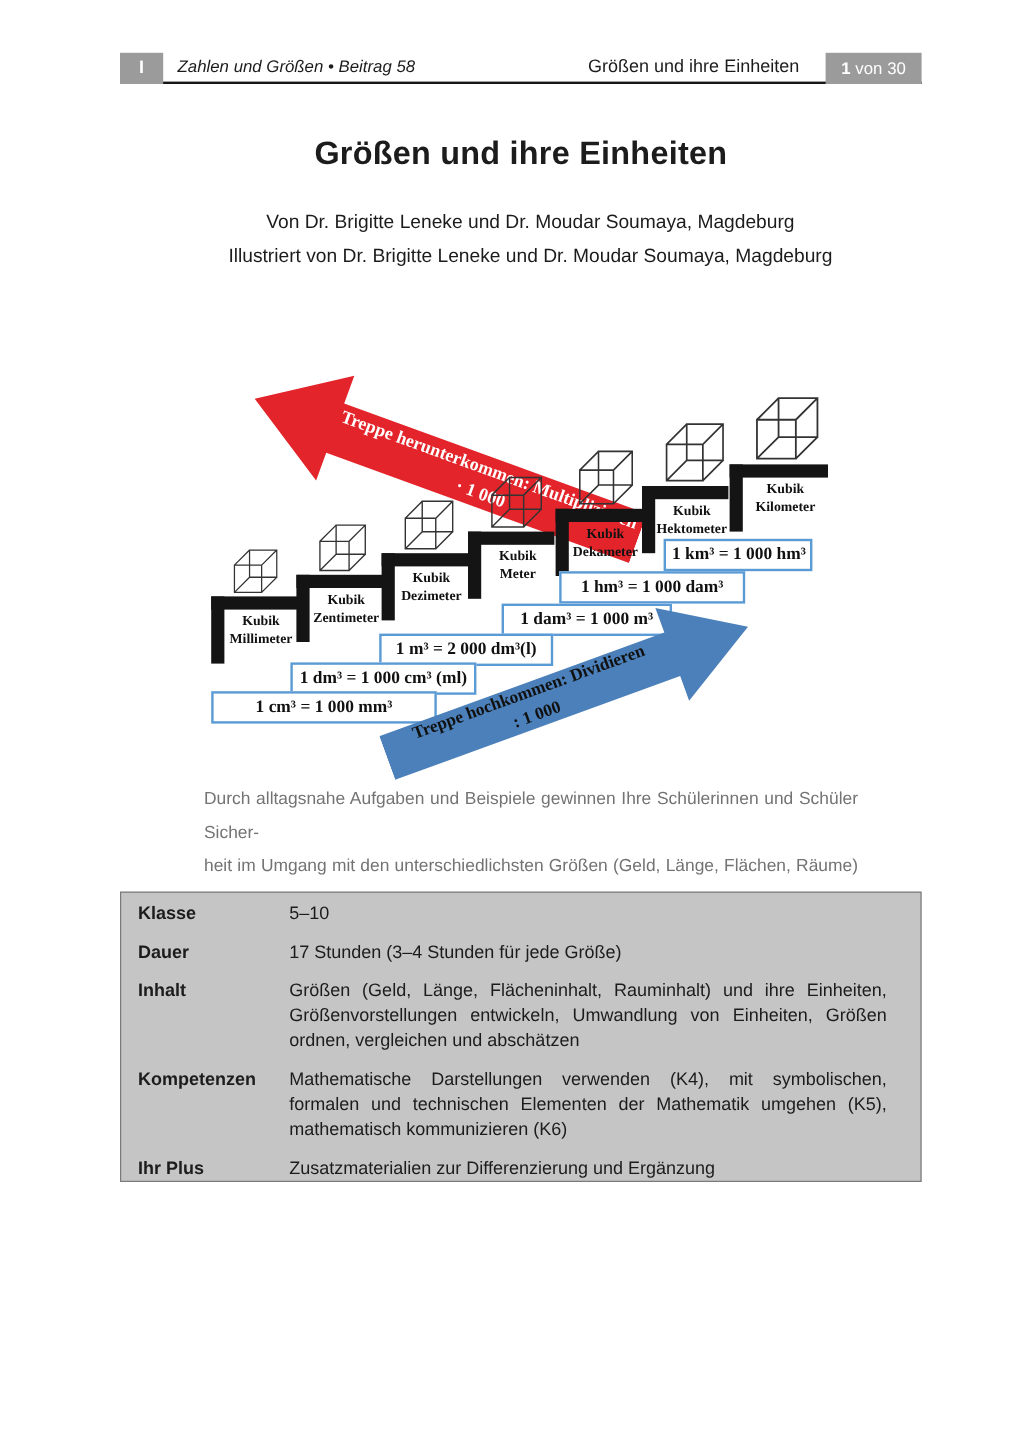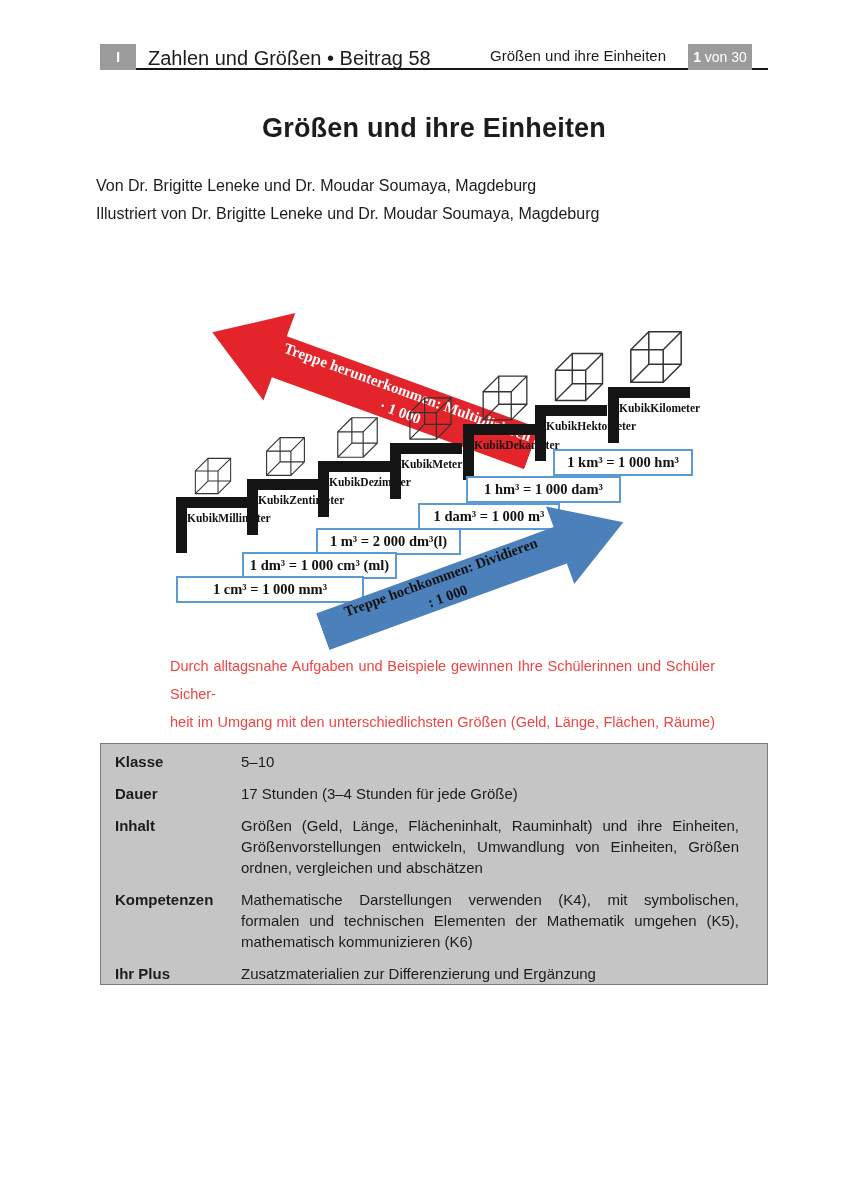--- a/index.html
+++ b/index.html
@@ -8,28 +8,28 @@
     width:848px; height:1200px;
     font-family:"Liberation Sans", sans-serif;
     color:#1c1c1c;
   }
   .page { position:relative; width:848px; height:1200px; background:#ffffff; overflow:hidden; }
 
   
   .header { position:absolute; left:100px; top:44px; width:668px; height:26px; border-bottom:2px solid #161616; }
   .badge { position:absolute; top:0; height:26px; background:#9b9b9b; color:#ffffff; text-align:center; line-height:26px; }
   .badge-section { left:0; width:36px; font-size:15px; font-weight:bold; }
-  .badge-page { right:16px; width:64px; font-size:14px; }
+  .badge-page { right:0; width:80px; font-size:14px; }
   .badge-page .num { font-weight:bold; }
-  .header-topic { position:absolute; left:48px; top:3px; font-size:20px; }
+  .header-topic { position:absolute; left:48px; top:3px; font-size:14px;font-style:italic; }
   .header-short { position:absolute; right:102px; top:3px; font-size:15px; }
 
   
   .doc-title { position:absolute; left:100px; top:113px; width:668px; text-align:center; font-size:27px; font-weight:bold; letter-spacing:0.2px; }
-  .author-line { position:absolute; left:96px; width:668px; font-size:16px; }
+  .author-line { position:absolute; left:108px; width:668px; text-align:center; font-size:16px; }
   .author-1 { top:177px; }
   .author-2 { top:205px; }
 
   
   .diagram { position:absolute; left:170px; top:283px; width:578px; height:375px; }
   .arrow { position:absolute; }
   .arrow-red {
     left:32px; top:60px; width:340px; height:95px; background:#e3252b; transform:rotate(20deg);
     clip-path:polygon(0% 50%, 21% 1%, 21% 27%, 100% 27%, 100% 73%, 21% 73%, 21% 99%);
   }
@@ -39,35 +39,35 @@
   }
   .arrow-text {
     position:absolute; top:0; bottom:0; display:flex; flex-direction:column; justify-content:center; align-items:center;
     font-family:"Liberation Serif", serif; font-weight:bold; font-size:15px; line-height:1.35; white-space:nowrap;
   }
   .arrow-red .arrow-text { left:21%; right:1%; color:#ffffff; }
   .arrow-blue .arrow-text { left:2%; right:21%; color:#111111; font-size:14.5px; }
 
   .step { position:absolute; width:72px; height:56px; border-left:11px solid #141414; border-top:11px solid #141414; }
   .step-label {
-    margin-top:3px; display:flex; flex-direction:row; align-items:center;
+    margin-top:3px; display:flex; flex-direction:column; align-items:center;
     font-family:"Liberation Serif", serif; font-weight:bold; font-size:11.5px; line-height:1.32;
     color:#111; white-space:nowrap;
   }
   .cube { position:absolute; }
   .cube svg { display:block; width:100%; height:100%; }
 
   .formula {
     position:absolute; height:27px; background:#ffffff; border:2px solid #5b9bd5;
     font-family:"Liberation Serif", serif; font-weight:bold; font-size:14.5px; color:#111;
     text-align:center; line-height:22px; padding:0 5px; white-space:nowrap;
   }
 
   
-  .intro { position:absolute; left:170px; top:652px; width:545px; font-size:14.5px; line-height:28px; color:#ef4444; }
+  .intro { position:absolute; left:170px; top:652px; width:545px; font-size:14.5px; line-height:28px; color:#737373; }
   .intro-line.just { text-align:justify; text-align-last:justify; }
 
   
   .info-table {
     position:absolute; left:100px; top:743px; width:668px; height:242px;
     background:#c5c5c5; border:1px solid #7a7a7a; padding:7px 28px 4px 14px;
   }
   .info-row { display:grid; grid-template-columns:126px 1fr; margin-bottom:11px; font-size:15px; line-height:21px; }
   .info-label { font-weight:bold; }
   .info-value { text-align:justify; text-align-last:left; }
@@ -172,21 +172,21 @@
       <svg viewBox="0 0 100 100">
           <path d="M8 38 H62 V92 H8 Z M38 8 H92 V62 H38 Z M8 38 L38 8 M62 38 L92 8 M62 92 L92 62 M8 92 L38 62" fill="none" stroke="#333" stroke-width="2.5"></path>
         </svg>
     </div>
     <div class="cube" style="left:456px; top:44px; width:60px; height:60px;">
       <svg viewBox="0 0 100 100">
           <path d="M8 38 H62 V92 H8 Z M38 8 H92 V62 H38 Z M8 38 L38 8 M62 38 L92 8 M62 92 L92 62 M8 92 L38 62" fill="none" stroke="#333" stroke-width="2.5"></path>
         </svg>
     </div>
 
-    <div class="formula" style="left:383px; top:166px; width:140px;">1 km³ = 1 000 hm³</div>
+    <div class="formula" style="left:383px; top:166px; width:124px;">1 km³ = 1 000 hm³</div>
     <div class="formula" style="left:296px; top:193px; width:155px;">1 hm³ = 1 000 dam³</div>
     <div class="formula" style="left:248px; top:220px; width:142px;">1 dam³ = 1 000 m³</div>
     <div class="formula" style="left:146px; top:245px; width:145px;">1 m³ = 2 000 dm³(l)</div>
     <div class="formula" style="left:72px; top:269px; width:155px;">1 dm³ = 1 000 cm³ (ml)</div>
     <div class="formula" style="left:6px; top:293px; width:188px;">1 cm³ = 1 000 mm³</div>
 
     <div class="arrow arrow-blue">
       <div class="arrow-text">
         <span>Treppe hochkommen: Dividieren</span>
         <span>: 1 000</span>

